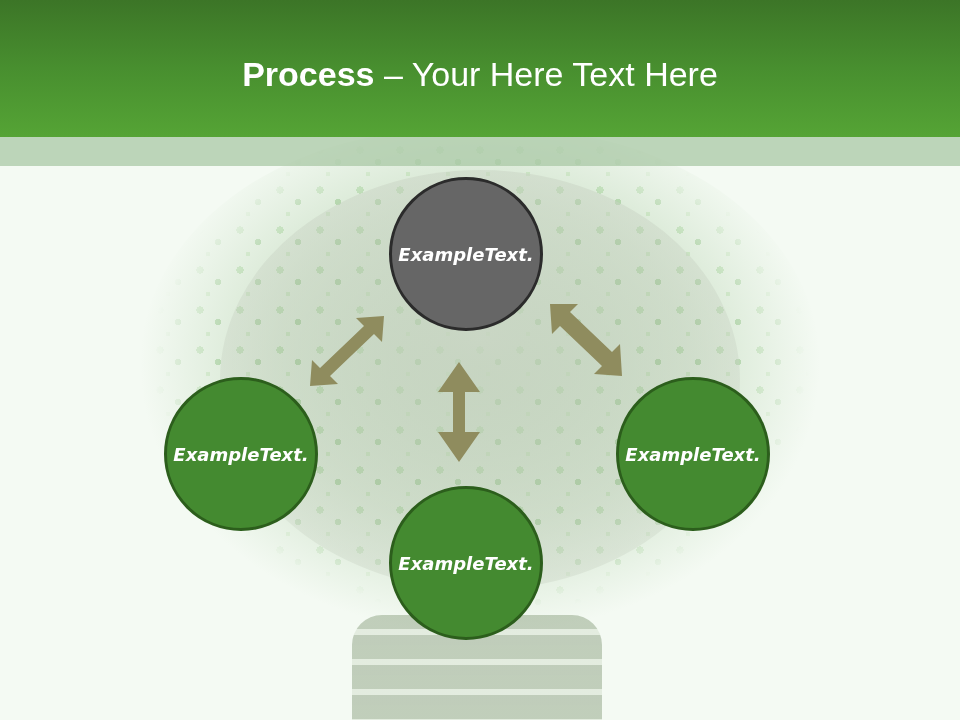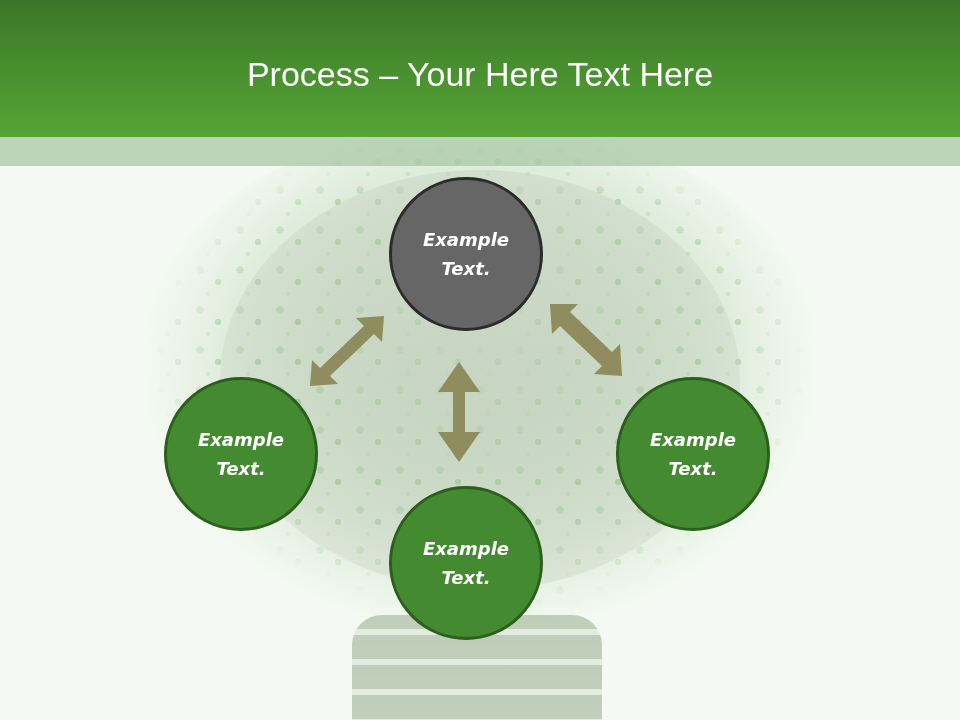--- a/index.html
+++ b/index.html
@@ -17,23 +17,23 @@
       radial-gradient(circle 4px at 18px 34px, #9bd08a 60%, transparent 61%);
     background-size:40px 40px;
     -webkit-mask-image:radial-gradient(ellipse 330px 250px at 50% 45%, #000 60%, transparent 100%);
     mask-image:radial-gradient(ellipse 330px 250px at 50% 45%, #000 60%, transparent 100%);}
   .bottle{position:absolute;left:352px;top:615px;width:250px;height:110px;border-radius:30px 30px 0 0;
     background:repeating-linear-gradient(180deg, rgba(150,170,140,.55) 0 14px, rgba(220,230,215,.7) 14px 20px, rgba(140,160,130,.5) 20px 30px);}
   .header{position:absolute;left:0;top:0;width:960px;height:137px;
     background:linear-gradient(180deg,#3c7527 0%,#488f2f 50%,#55a435 100%);}
   .header-band{position:absolute;left:0;top:137px;width:960px;height:29px;background:rgba(170,200,165,0.75);}
   .title{position:absolute;left:0;top:50px;width:960px;text-align:center;color:#fff;font-family:"Liberation Sans",sans-serif;font-size:34px;line-height:48px;}
-  .title .bold{font-weight:normal;}
+  .title .bold{font-weight:bold;}
   .node{position:absolute;width:154px;height:154px;border-radius:50%;box-sizing:border-box;
-    display:flex;flex-direction:column;align-items:center;justify-content:center;
+    display:flex;flex-direction:row;align-items:center;justify-content:center;
     color:#fff;font-family:"DejaVu Sans",sans-serif;font-weight:bold;font-style:italic;font-size:18px;line-height:29px;text-align:center;}
   .node.gray{background:#666666;border:3px solid #2b2b2b;}
   .node.green{background:#448a30;border:3px solid #2c5e1c;}
   .arrow{position:absolute;}
 </style>
 </head>
 <body>
 
 <div class="tree"></div>
 <div class="leaves"></div>

